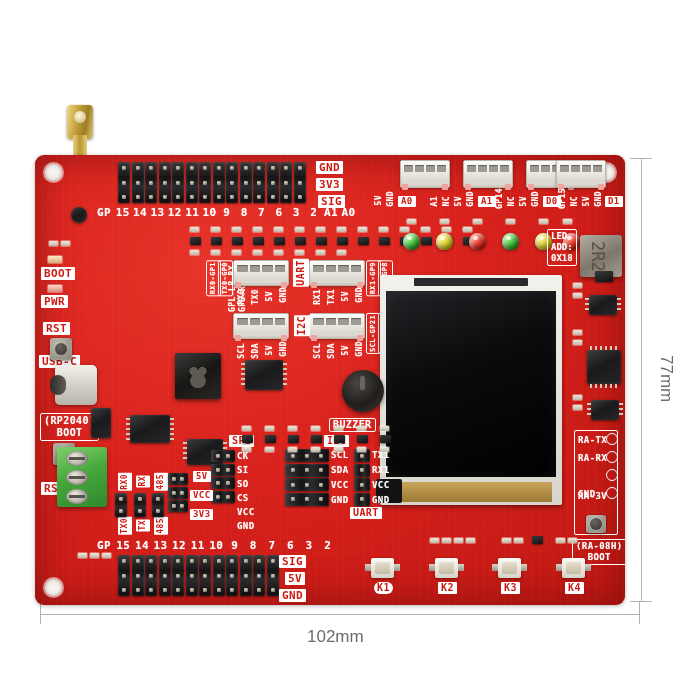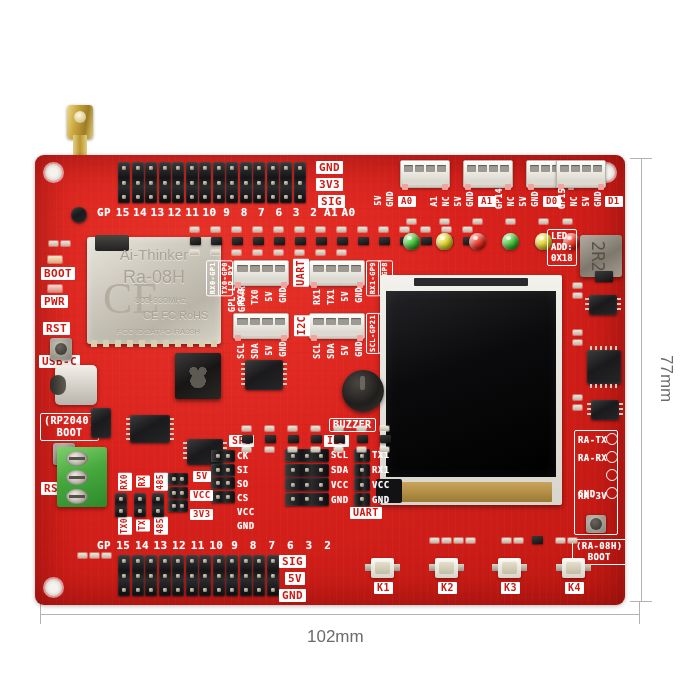--- a/index.html
+++ b/index.html
@@ -272,30 +272,20 @@
   </div>
 
   <div id="pcb">
 
     <div class="mount-hole" style="left:10px; top:9px;"></div>
     <div class="mount-hole" style="right:10px; top:9px;"></div>
     <div class="mount-hole" style="left:10px; bottom:9px;"></div>
 
     <div class="ic" style="left:36px; top:52px; width:16px; height:16px; border-radius:50%;"></div>
 
-    <div id="ramod">
-      <div class="shield"></div>
-      <div class="tx" style="top:9px; font-size:15px;">Ai-Thinker</div>
-      <div class="tx" style="top:30px; font-size:18px;">Ra-08H</div>
-      <div class="ce">CE</div>
-      <div class="tx" style="top:58px; left:48px; width:auto; font-size:9px;">803-930MHz</div>
-      <div class="tx" style="top:72px; left:56px; width:auto; font-size:11px;">CE  FC RoHS</div>
-      <div class="tx" style="top:90px; left:30px; width:auto; font-size:8px;">FCC ID:2ATPO-RA08H</div>
-      <div class="pads"></div>
-    </div>
 
     <div class="silk boxed" style="left:6px; top:112px; font-size:11px;">BOOT</div>
     <div class="silk boxed" style="left:6px; top:140px; font-size:11px;">PWR</div>
     <div class="silk boxed" style="left:8px; top:167px; font-size:11px;">RST</div>
     <div class="silk boxed" style="left:4px; top:200px; font-size:11px;">USB-C</div>
 
     <div class="res" style="left:13px; top:101px; width:14px; height:7px; background:linear-gradient(180deg,#ffe9c9,#d9a978);"></div>
     <div class="res" style="left:13px; top:130px; width:14px; height:7px; background:linear-gradient(180deg,#ffd9d2,#d98b7a);"></div>
     <div class="res" style="left:14px; top:86px;"></div>
     <div class="res" style="left:26px; top:86px;"></div>
@@ -892,21 +882,21 @@
     <div class="silk boxed" style="left:250px; top:417px; font-size:11px;">5V</div>
     <div class="silk boxed" style="left:244px; top:434px; font-size:11px;">GND</div>
 
     <div class="res" style="left:43px; top:398px;"></div>
     <div class="res" style="left:55px; top:398px;"></div>
     <div class="res" style="left:67px; top:398px;"></div>
 
     <div class="tact" style="left:336px; top:403px;">
       <div class="cap"></div>
     </div>
-    <div class="silk boxed" style="left:339px; top:427px; font-size:10px;">K1</div>
+    <div class="silk boxed" style="left:339px; top:427px; font-size:10px;border-radius:6px;">K1</div>
 
     <div class="tact" style="left:400px; top:403px;">
       <div class="cap"></div>
     </div>
     <div class="silk boxed" style="left:403px; top:427px; font-size:10px;">K2</div>
 
     <div class="tact" style="left:463px; top:403px;">
       <div class="cap"></div>
     </div>
     <div class="silk boxed" style="left:466px; top:427px; font-size:10px;">K3</div>

